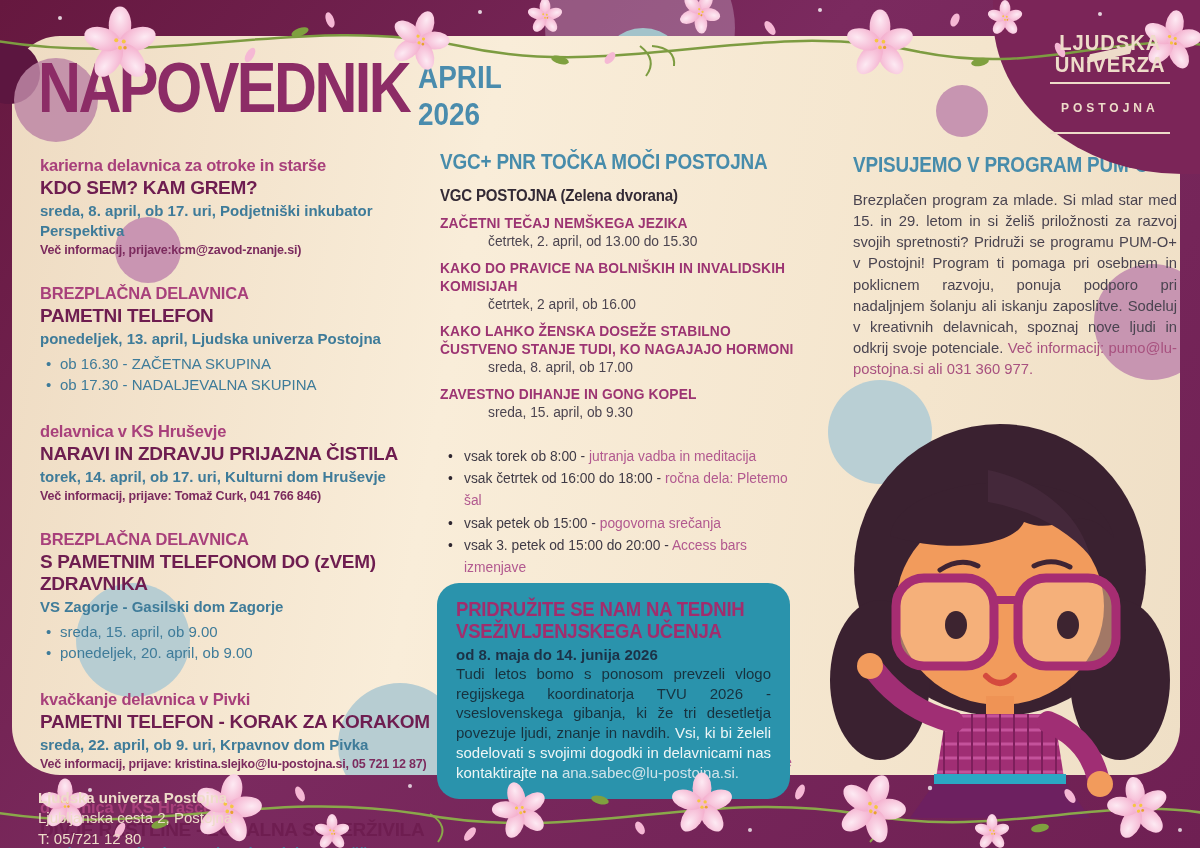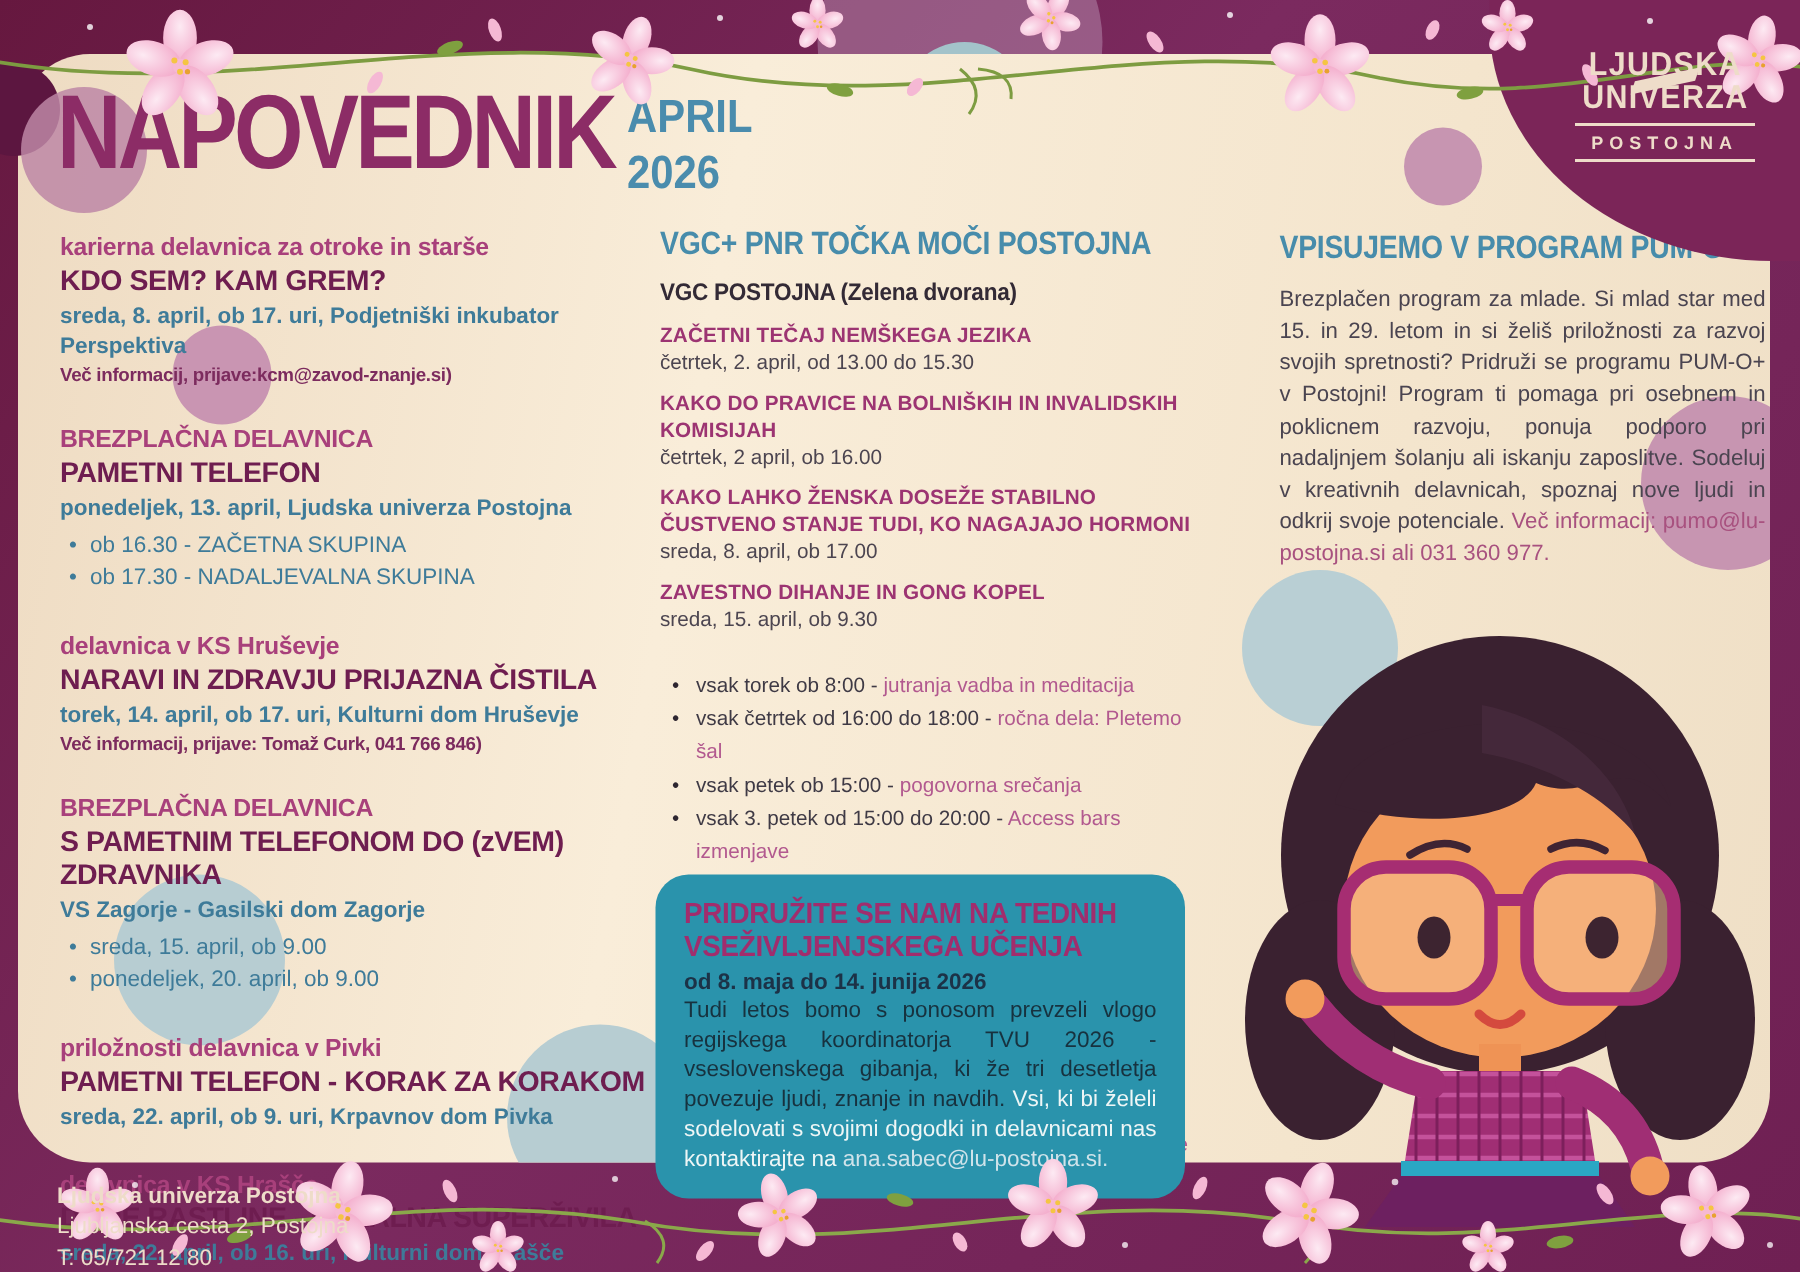--- a/index.html
+++ b/index.html
@@ -26,21 +26,21 @@
 
   
   .logo-blob { position:absolute; top:-6px; right:-8px; width:215px; height:180px; z-index:4;
                background:#7b2558; border-radius:0 0 0 88%; }
   .logo { position:absolute; top:32px; right:30px; text-align:center; color:#eedcc9; }
   .logo-l1,.logo-l2 { font-size:22px; font-weight:800; letter-spacing:1px; line-height:1.0;
                       transform:scaleX(.92); transform-origin:center; }
   .logo-bird { display:block; width:44px; height:8px; background:#eedcc9; margin:-4px auto;
                transform:rotate(-12deg) skewX(-30deg); position:relative; z-index:1; }
   .logo-l3 { margin-top:6px; font-size:12px; font-weight:700; letter-spacing:4px;
-             border-top:2px solid #eedcc9; border-bottom:2px solid #eedcc9; padding:4px 2px; }
+             border-top:2px solid #eedcc9; border-bottom:2px solid #eedcc9; padding:17px 2px; }
 
   
   .col { position:absolute; z-index:3; }
   .col-left   { left:40px;  top:156px; width:396px; }
   .col-middle { left:440px; top:150px; width:356px; }
   .col-right  { left:853px; top:153px; width:324px; }
 
   .sec { margin-bottom:27px; }
   .kicker { font-size:16.5px; font-weight:600; color:#a8407b; letter-spacing:-.2px; margin-bottom:2px; }
   .ltitle { font-size:19px; font-weight:800; color:#6e1d50; letter-spacing:-.3px; margin-bottom:2px; }
@@ -49,21 +49,21 @@
   ul.lbul { list-style:none; margin-top:4px; }
   ul.lbul li { font-size:15px; font-weight:400; color:#3e7b99; padding-left:20px; position:relative; line-height:1.4; }
   ul.lbul li::before { content:"•"; position:absolute; left:6px; color:#3e7b99; }
 
   .h2 { font-size:21.5px; font-weight:800; color:#478cab; letter-spacing:-.2px;
         transform:scaleX(.88); transform-origin:left; white-space:nowrap; margin-bottom:12px; }
   .venue { font-size:16px; font-weight:800; color:#332a35; letter-spacing:-.2px;
            transform:scaleX(.94); transform-origin:left; white-space:nowrap; margin-bottom:10px; }
   .event { margin-bottom:11px; }
   .etitle { font-size:13.8px; font-weight:700; color:#9c3472; line-height:1.3; letter-spacing:.1px; }
-  .ewhen  { font-size:13.8px; color:#4c4550; margin-top:1px; }
+  .ewhen  { font-size:13.8px; color:#4c4550; margin-top:1px;margin-left:48px; }
   ul.weekly { list-style:none; margin:26px 0 0 8px; }
   ul.weekly li { font-size:13.8px; color:#3f3a45; padding-left:16px; position:relative; line-height:1.62; }
   ul.weekly li::before { content:"•"; position:absolute; left:0; color:#2e2630; }
   ul.weekly .hl { color:#b2598f; }
   .venue-gap { margin-top:32px; }
 
   
   .tvu { position:absolute; left:437px; top:583px; width:353px; z-index:4;
          background:#2a93ac; border-radius:22px; padding:15px 19px 16px; }
   .tvu-title { font-size:19.5px; font-weight:800; color:#a12d6d; line-height:1.15; letter-spacing:-.2px;
@@ -148,23 +148,24 @@
     <div class="sec">
       <div class="kicker">BREZPLAČNA DELAVNICA</div>
       <div class="ltitle">S PAMETNIM TELEFONOM DO (zVEM) ZDRAVNIKA</div>
       <div class="when">VS Zagorje - Gasilski dom Zagorje</div>
       <ul class="lbul">
         <li>sreda, 15. april, ob 9.00</li>
         <li>ponedeljek, 20. april, ob 9.00</li>
       </ul>
     </div>
     <div class="sec">
-      <div class="kicker">priložnosti delavnica v Pivki</div>
+      <div class="kicker">kvačkanje delavnica v Pivki</div>
       <div class="ltitle">PAMETNI TELEFON - KORAK ZA KORAKOM</div>
       <div class="when">sreda, 22. april, ob 9. uri, Krpavnov dom Pivka</div>
+      <div class="linfo">Več informacij, prijave: kristina.slejko@lu-postojna.si, 05 721 12 87)</div>
     </div>
     <div class="sec">
       <div class="kicker">delavnica v KS Hrašče</div>
       <div class="ltitle">DIVJE RASTLINE - LOKALNA SUPERŽIVILA</div>
       <div class="when">sreda, 22. april, ob 16. uri, Kulturni dom Hrašče</div>
 
     </div>
 
   </div>
 

